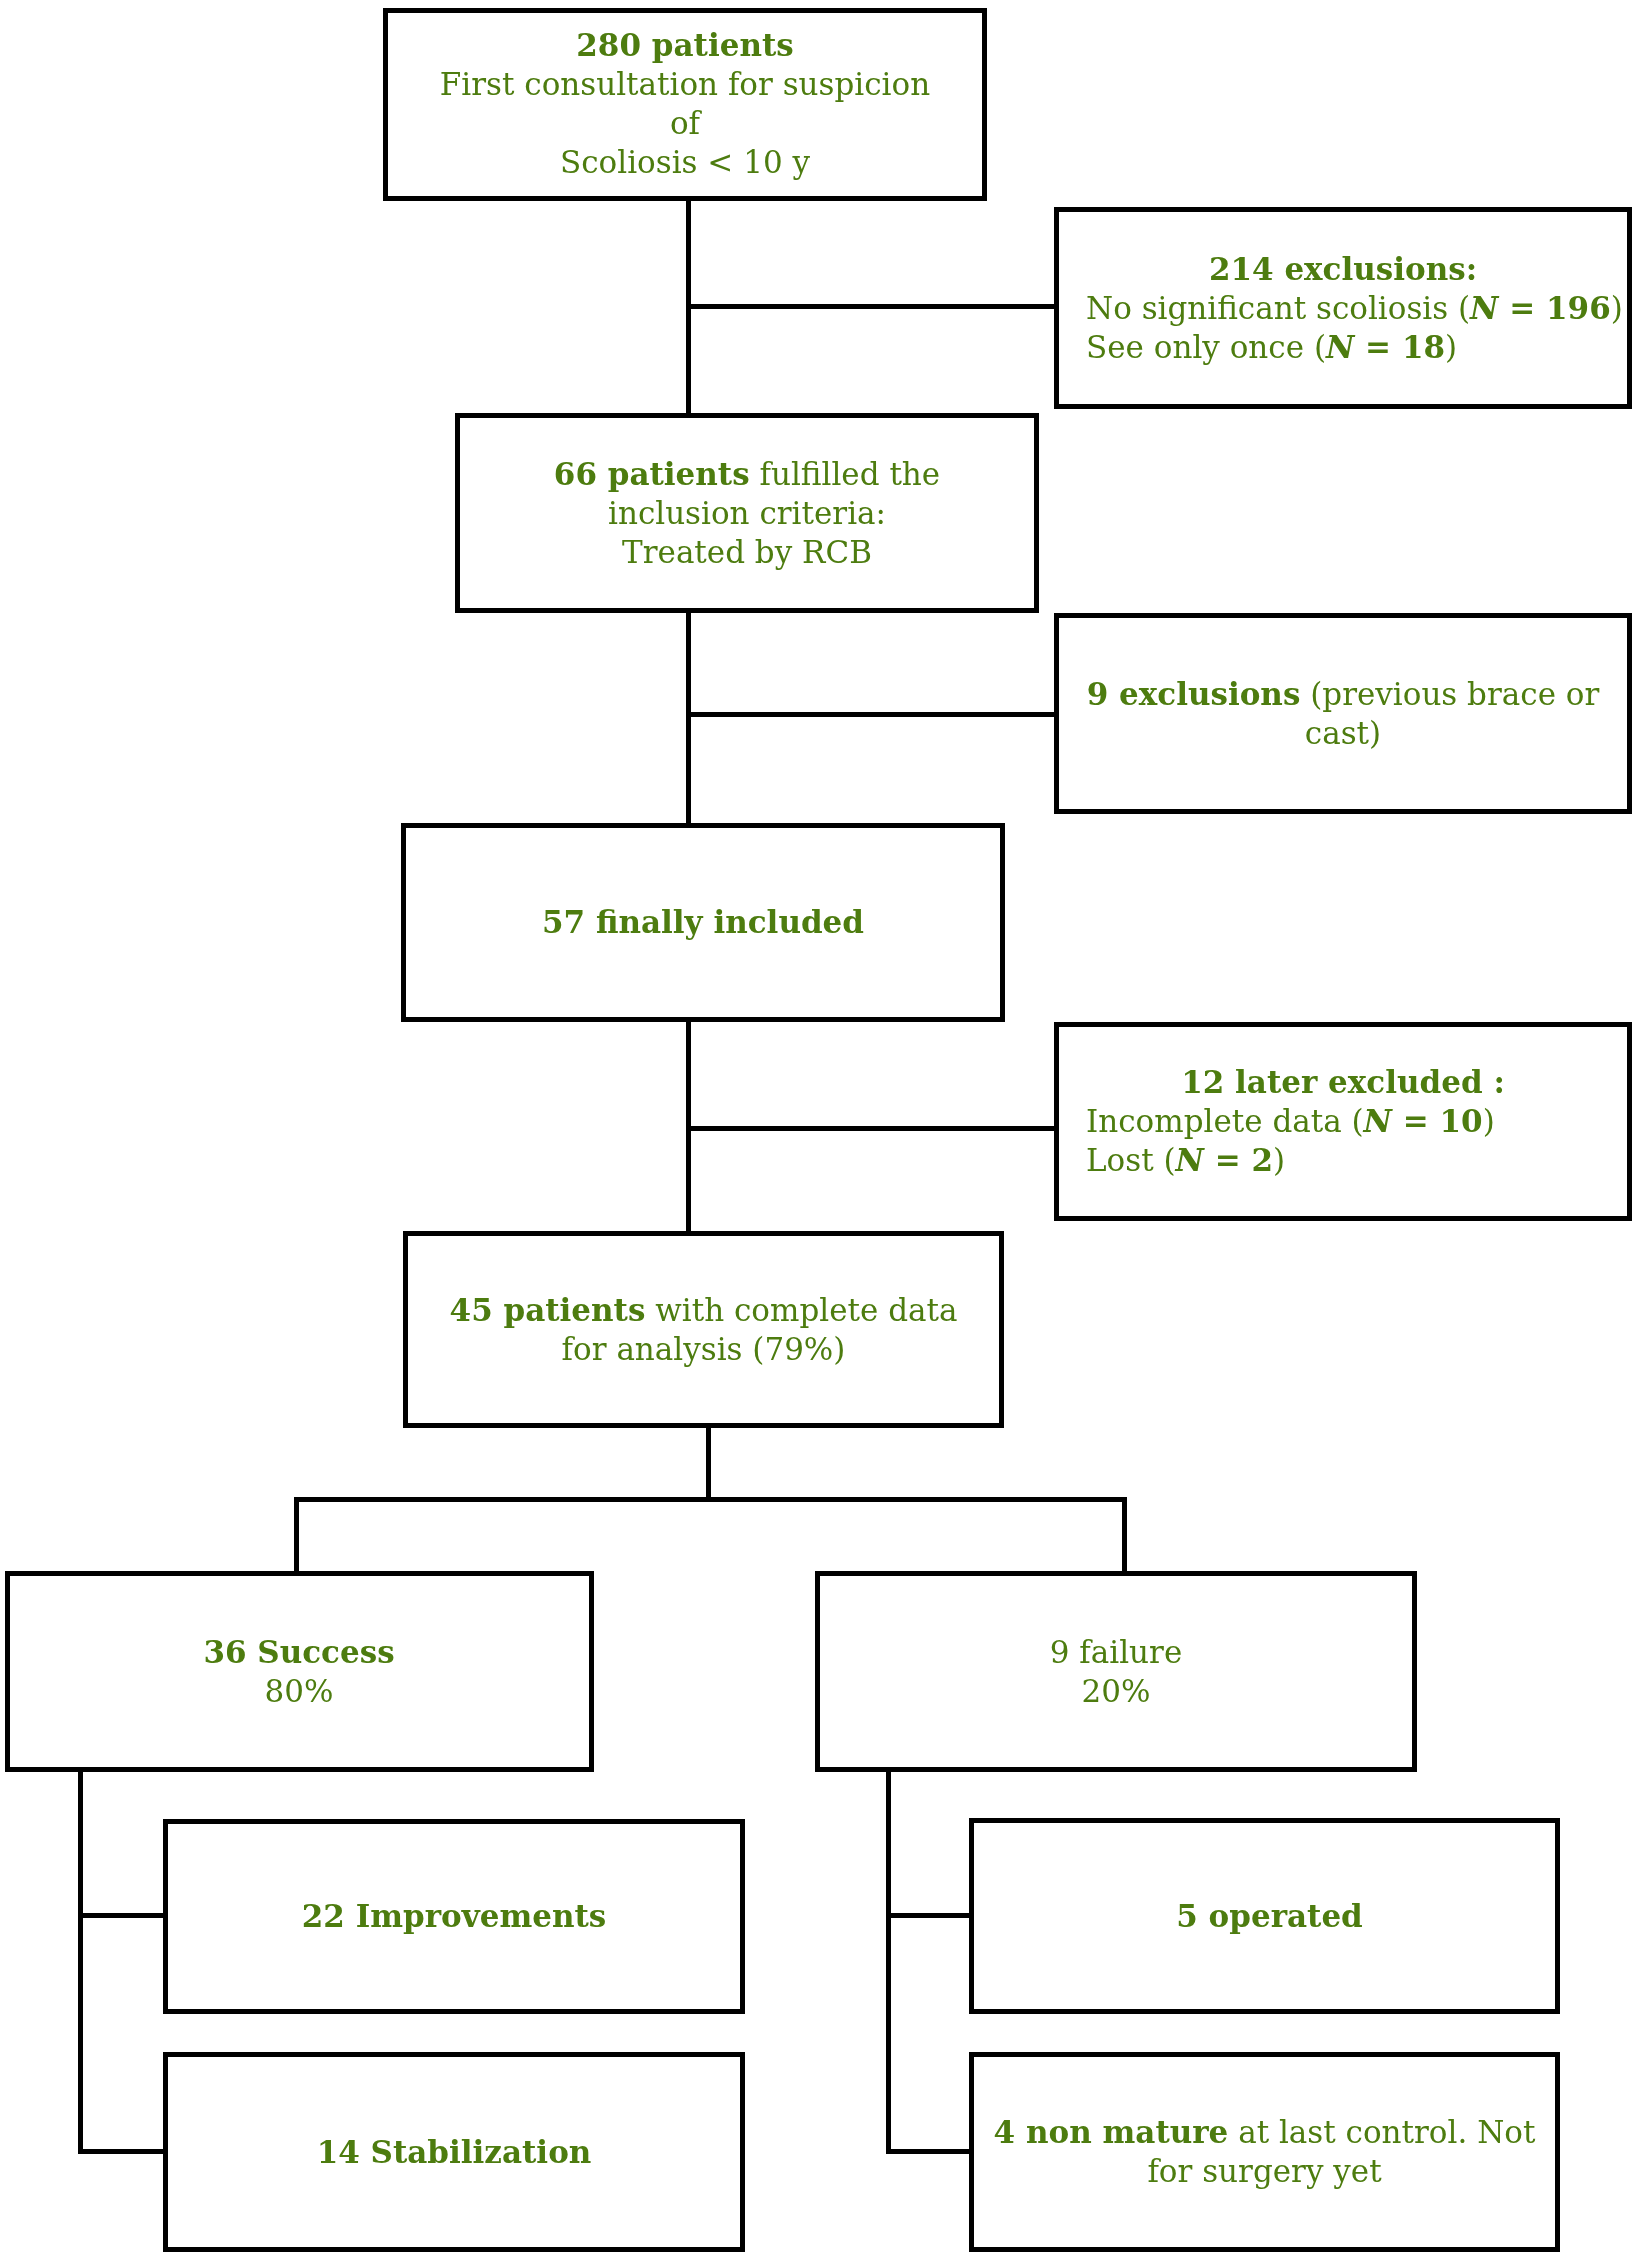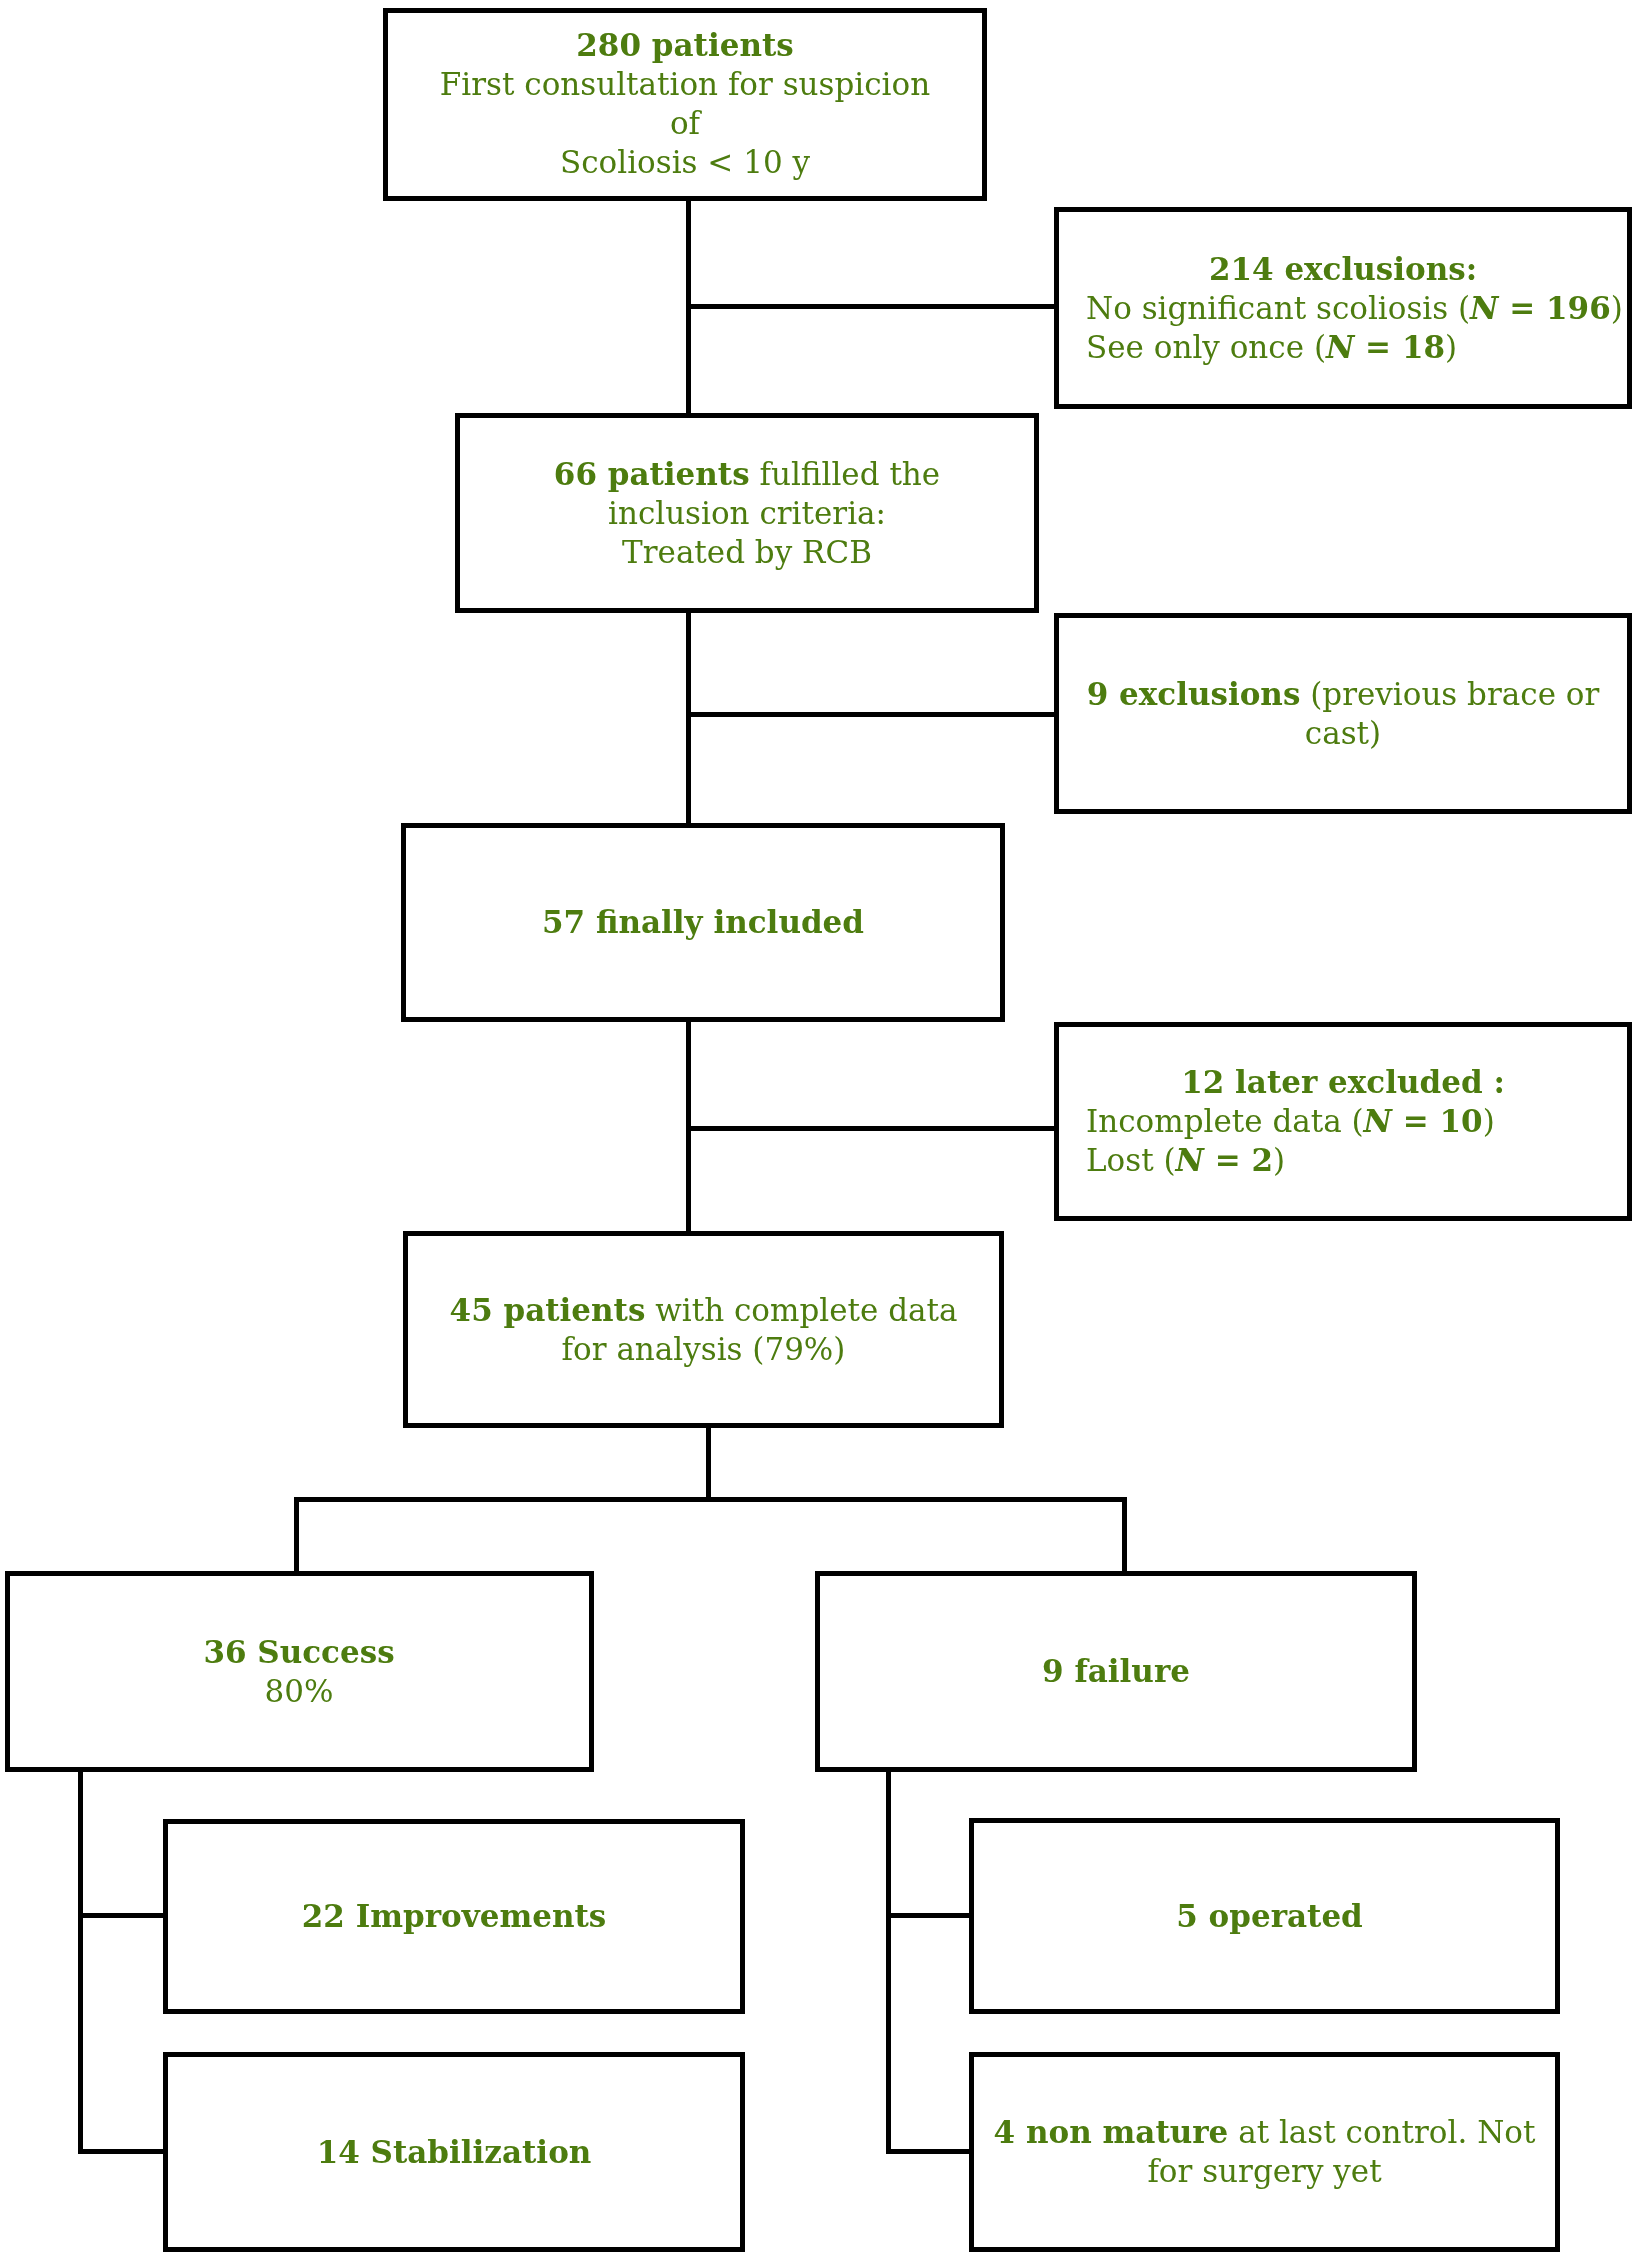--- a/index.html
+++ b/index.html
@@ -125,21 +125,22 @@
 
   <div class="box" style="left:4.5px; top:1571px; width:589px; height:201px;justify-content:center;">
     <div class="content">
         <div class="line"><span style="font-weight: bold;">36 Success</span></div>
         <div class="line"><span>80%</span></div>
       </div>
   </div>
 
   <div class="box" style="left:815px; top:1571px; width:602px; height:201px;">
     <div class="content">
-        <div class="line"><span style="font-weight: bold;">9 failure</span></div>
+        <div class="line"><span style="font-weight: normal;">9 failure</span></div>
+        <div class="line"><span>20%</span></div>
       </div>
   </div>
 
   <div class="box" style="left:163px; top:1819px; width:582px; height:195px;">
     <div class="content">
         <div class="line"><span style="font-weight: bold;">22 Improvements</span></div>
       </div>
   </div>
 
   <div class="box" style="left:163px; top:2052px; width:582px; height:200px;">

